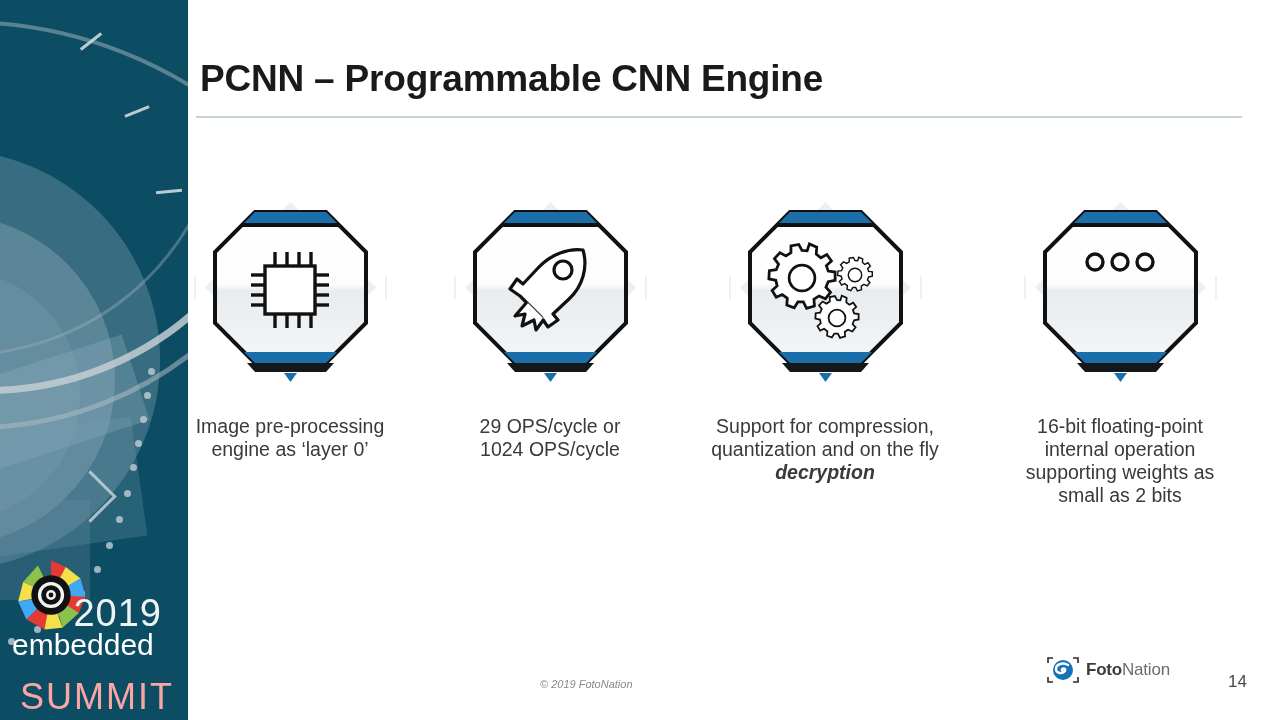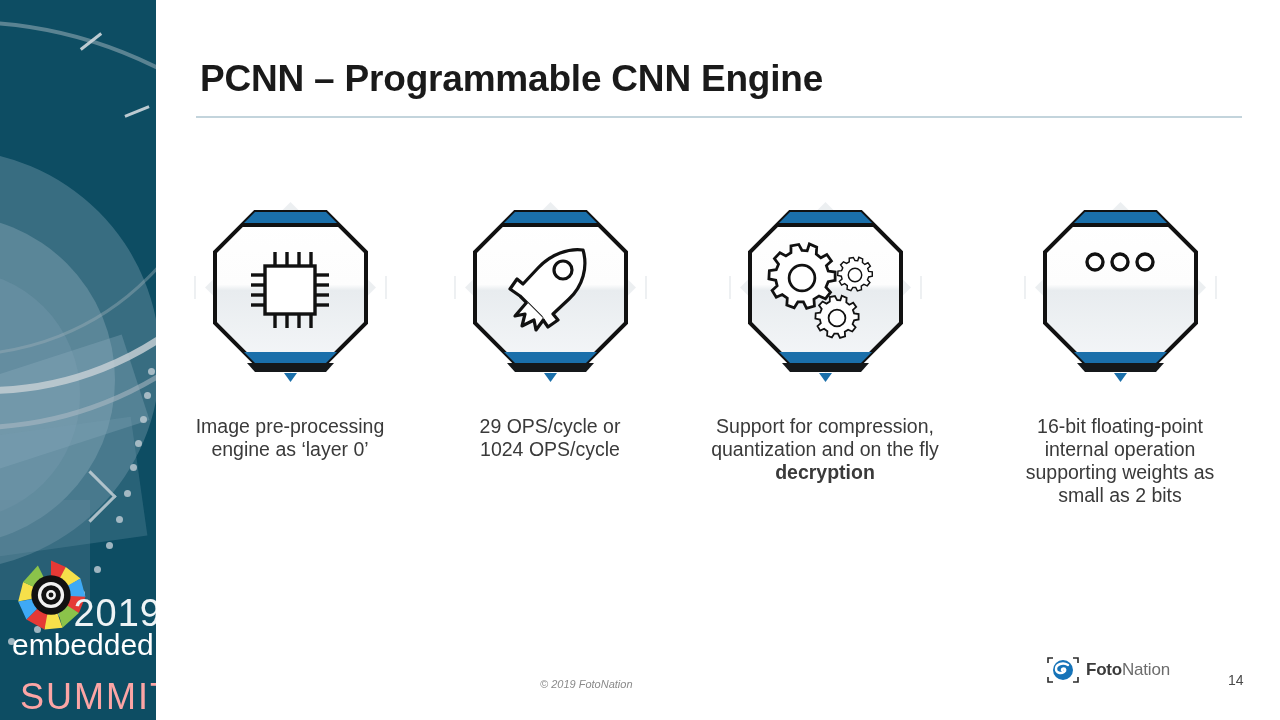--- a/index.html
+++ b/index.html
@@ -12,21 +12,21 @@
     height: 720px;
     position: relative;
     overflow: hidden;
     font-family: "Liberation Sans", sans-serif;
   }
 
   
   #sidebar {
     position: absolute;
     left: 0; top: 0;
-    width: 156px;
+    width: 188px;
     height: 720px;
     background: #0d4d63;
     overflow: hidden;
   }
   .arc {
     position: absolute;
     border-radius: 50%;
     border-style: solid;
     border-color: transparent;
   }
@@ -213,20 +213,21 @@
 
   .caption {
     margin-top: 20px;
     font-size: 19.5px;
     line-height: 23px;
     color: #3a3a3a;
     font-family: "Liberation Sans", sans-serif;
     white-space: pre-line;
   }
   .caption .em {
+    font-style: italic;
     font-weight: bold;
   }
 
   
   #copyright {
     position: absolute;
     left: 540px;
     top: 678px;
     font-size: 11px;
     font-style: italic;
@@ -245,21 +246,21 @@
     font-size: 17px;
     color: #3b3b3b;
     letter-spacing: -0.2px;
   }
   #fn-text b { font-weight: bold; }
   #fn-text span.light { color: #6c6c6c; }
   #slide-number {
     position: absolute;
     left: 1228px;
     top: 672px;
-    font-size: 14px;
+    font-size: 17px;
     color: #4a4a4a;
   }
 </style>
 </head>
 <body>
 
 <div id="sidebar">
   <div class="wedge wedge-1"></div>
   <div class="wedge wedge-2"></div>
   <div class="wedge wedge-3"></div>

